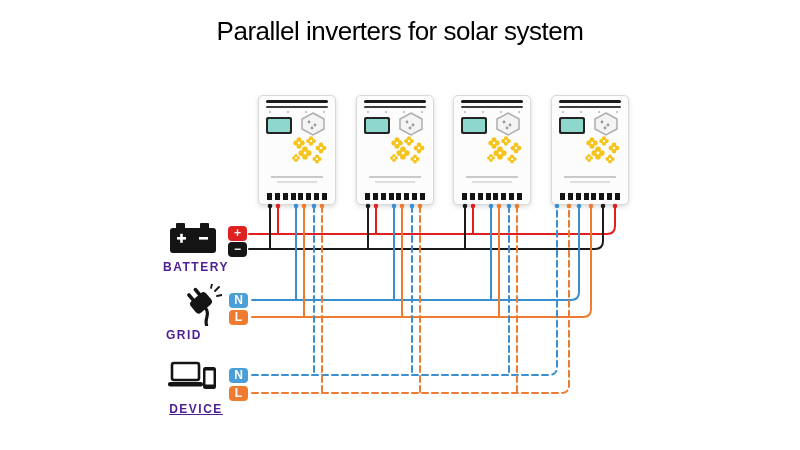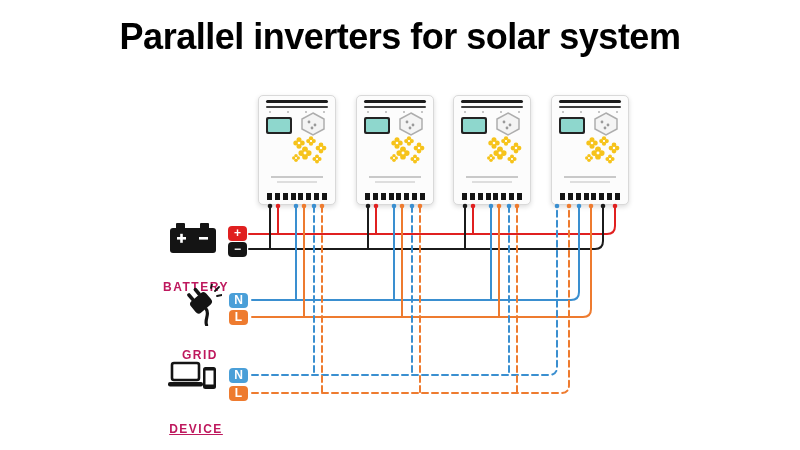--- a/index.html
+++ b/index.html
@@ -1,43 +1,43 @@
 <!DOCTYPE html>
 <html><head>
 <meta charset="utf-8">
 <style>
   html,body{margin:0;padding:0;background:#fff;}
   .stage{position:relative;width:800px;height:450px;background:#ffffff;overflow:hidden;
          font-family:"Liberation Sans",sans-serif;}
   .title{position:absolute;top:16px;left:0;right:0;text-align:center;
-         font-size:36px;font-weight:700;color:#000;letter-spacing:-0.5px;}
+         font-size:26px;font-weight:400;color:#000;letter-spacing:-0.5px;}
 
   
   .inverter{position:absolute;top:95px;width:76px;height:108px;background:#fcfcfc;
             border:1px solid #d9d9d9;border-radius:5px;box-shadow:0 2px 5px rgba(0,0,0,.14);}
   .inv1{left:258px}.inv2{left:356px}.inv3{left:453px}.inv4{left:551px}
   .vent-a{position:absolute;top:4px;left:7px;right:7px;height:3px;background:#1c1c1c;border-radius:2px;}
   .vent-b{position:absolute;top:10px;left:7px;right:7px;height:2px;background:#3d3d3d;border-radius:2px;}
   .screwrow{position:absolute;top:15px;left:10px;right:10px;display:flex;justify-content:space-between;}
   .screwrow i{width:2px;height:2px;background:#b5b5b5;border-radius:50%;}
   .screen{position:absolute;top:21px;left:7px;width:26px;height:17px;background:#232323;
           border-radius:2px;padding:2px;box-sizing:border-box;}
   .screen-inner{width:100%;height:100%;background:#8ed7cd;border-radius:1px;}
   .hexlogo{position:absolute;top:16px;left:41px;}
   .flowers{position:absolute;top:40px;left:28px;}
   .bar1{position:absolute;left:12px;right:12px;top:80px;height:2px;background:#c9c9c9;}
   .bar2{position:absolute;left:18px;right:18px;top:85px;height:2px;background:#dedede;}
   .terminals{position:absolute;bottom:4px;left:8px;right:8px;display:flex;justify-content:space-between;}
   .terminals i{width:5px;height:7px;background:#141414;display:block;}
 
   
-  .legend-label{position:absolute;width:100px;text-align:center;color:#be185d;
-                font-size:12px;font-weight:700;letter-spacing:1.5px;margin-top:20px;}
+  .legend-label{position:absolute;width:100px;text-align:center;color:#4c1d95;
+                font-size:12px;font-weight:700;letter-spacing:1.5px;}
   .lbl-battery{left:146px;top:260px;}
-  .lbl-grid{left:150px;top:328px;}
+  .lbl-grid{left:134px;top:328px;}
   .lbl-device{left:146px;top:402px;text-decoration:underline;}
   .badge{position:absolute;width:19px;height:15px;border-radius:4px;color:#fff;
          font-size:12px;font-weight:700;text-align:center;line-height:15px;}
   .bdg-plus{left:228px;top:226px;background:#e02020;}
   .bdg-minus{left:228px;top:242px;background:#151515;}
   .bdg-grid-n{left:229px;top:293px;background:#4a9fd8;}
   .bdg-grid-l{left:229px;top:310px;background:#ee7b2f;}
   .bdg-dev-n{left:229px;top:368px;background:#4a9fd8;}
   .bdg-dev-l{left:229px;top:386px;background:#ee7b2f;}
   .icon-abs{position:absolute;}

